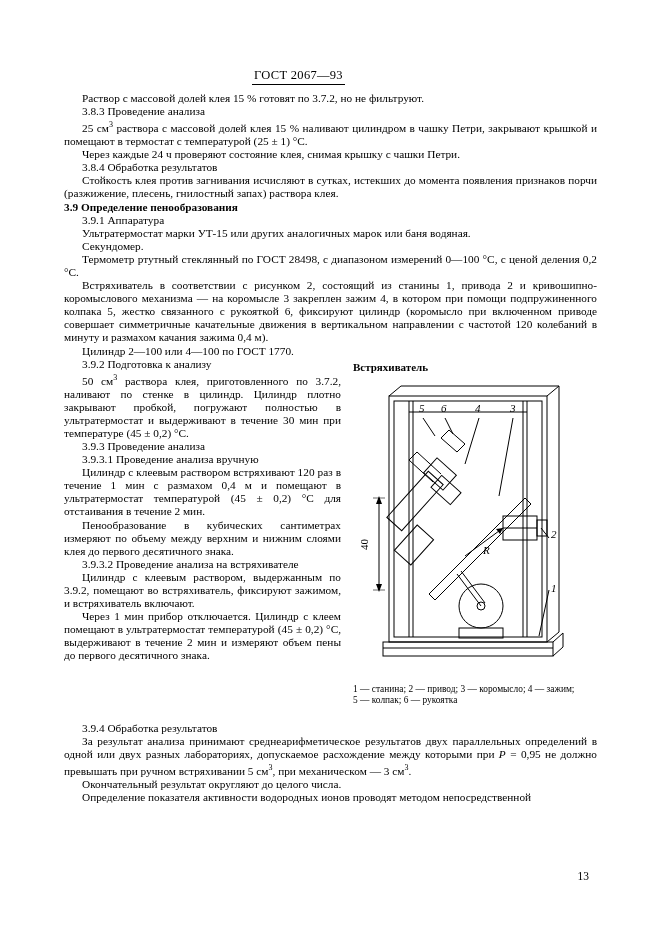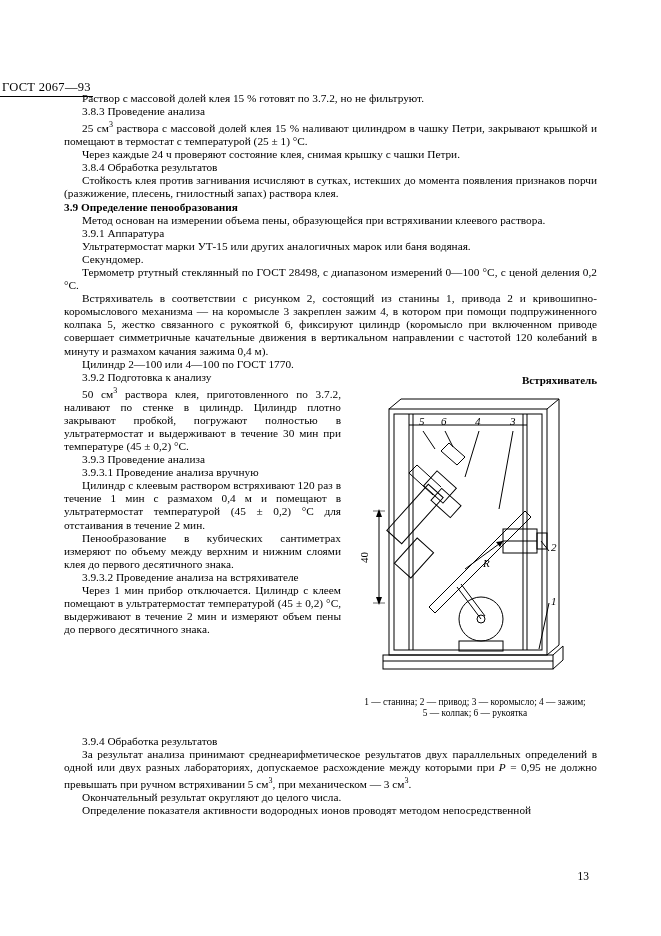--- a/index.html
+++ b/index.html
@@ -18,23 +18,23 @@
   .page {
     position: absolute;
     left: 0; top: 0;
     width: 661px;
     height: 936px;
   }
   
   .header {
     position: absolute;
     left: 0;
-    top: 80px;
+    top: 68px;
     width: 661px;
-    text-align: left;
+    text-align: center;
     padding-right: 64px;
     box-sizing: border-box;
     font-size: 12.5px;
     letter-spacing: 0.3px;
   }
   .header .std {
     border-bottom: 1px solid #000;
     padding: 0 2px 1px 2px;
     display: inline-block;
   }
@@ -56,34 +56,33 @@
   p.noind { text-indent: 0; }
   .bold { font-weight: bold; }
   .sup { font-size: 8px; vertical-align: super; }
   
   .fig {
     float: right;
     width: 244px;
     margin: 3px 0 4px 12px;
   }
   .fig-title {
-    text-align: right;
+    text-align: left;
     font-weight: bold;
     font-size: 11px;
     margin-bottom: 4px;
   }
   .fig-box {
     position: relative;
     width: 244px;
     height: 300px;
   }
   .fig-legend {
     font-size: 9.4px;
     line-height: 11px;
-    text-align: center;
     margin-top: 6px;
   }
   .fig-caption {
     text-align: center;
     font-size: 11px;
     margin-top: 8px;
   }
   .clear { clear: both; }
   .pagenum {
     position: absolute;
@@ -108,21 +107,20 @@
 
     <p>Раствор с массовой долей клея 15 % готовят по 3.7.2, но не фильтруют.</p>
     <p>3.8.3 Проведение анализа</p>
     <p>
       <span>25 см</span><span class="sup">3</span><span> раствора с массовой долей клея 15 % наливают цилиндром в чашку Петри, закрывают крышкой и помещают в термостат с температурой (25 ± 1) °С.</span>
     </p>
     <p>Через каждые 24 ч проверяют состояние клея, снимая крышку с чашки Петри.</p>
     <p>3.8.4 Обработка результатов</p>
     <p>Стойкость клея против загнивания исчисляют в сутках, истекших до момента появления признаков порчи (разжижение, плесень, гнилостный запах) раствора клея.</p>
     <p class="bold noind">3.9 Определение пенообразования</p>
-    <p>Метод основан на измерении объема пены, образующейся при встряхивании клеевого раствора.</p>
     <p>3.9.1 Аппаратура</p>
     <p>Ультратермостат марки УТ-15 или других аналогичных марок или баня водяная.</p>
     <p>Секундомер.</p>
     <p>Термометр ртутный стеклянный по ГОСТ 28498, с диапазоном измерений 0—100 °С, с ценой деления 0,2 °С.</p>
     <p>Встряхиватель в соответствии с рисунком 2, состоящий из станины 1, привода 2 и кривошипно-коромыслового механизма — на коромысле 3 закреплен зажим 4, в котором при помощи подпружиненного колпака 5, жестко связанного с рукояткой 6, фиксируют цилиндр (коромысло при включенном приводе совершает симметричные качательные движения в вертикальном направлении с частотой 120 колебаний в минуту и размахом качания зажима 0,4 м).</p>
     <p>Цилиндр 2—100 или 4—100 по ГОСТ 1770.</p>
 
     <div class="fig">
       <div class="fig-title">Встряхиватель</div>
       <div class="fig-box">
@@ -218,20 +216,21 @@
 
     <p>3.9.2 Подготовка к анализу</p>
     <p>
       <span>50 см</span><span class="sup">3</span><span> раствора клея, приготовленного по 3.7.2, наливают по стенке в цилиндр. Цилиндр плотно закрывают пробкой, погружают полностью в ультратермостат и выдерживают в течение 30 мин при температуре (45 ± 0,2) °С.</span>
     </p>
     <p>3.9.3 Проведение анализа</p>
     <p>3.9.3.1 Проведение анализа вручную</p>
     <p>Цилиндр с клеевым раствором встряхивают 120 раз в течение 1 мин с размахом 0,4 м и помещают в ультратермостат температурой (45 ± 0,2) °С для отстаивания в течение 2 мин.</p>
     <p>Пенообразование в кубических сантиметрах измеряют по объему между верхним и нижним слоями клея до первого десятичного знака.</p>
     <p>3.9.3.2 Проведение анализа на встряхивателе</p>
+    <p>Цилиндр с клеевым раствором, выдержанным по 3.9.2, помещают во встряхиватель, фиксируют зажимом, и встряхиватель включают.</p>
     <p>Через 1 мин прибор отключается. Цилиндр с клеем помещают в ультратермостат температурой (45 ± 0,2) °С, выдерживают в течение 2 мин и измеряют объем пены до первого десятичного знака.</p>
 
     <div class="clear"></div>
 
     <p class="tail">3.9.4 Обработка результатов</p>
     <p>
       <span>За результат анализа принимают среднеарифметическое результатов двух параллельных определений в одной или двух разных лабораториях, допускаемое расхождение между которыми при </span><span style="font-style:italic">Р</span><span> = 0,95 не должно превышать при ручном встряхивании 5 см</span><span class="sup">3</span><span>, при механическом — 3 см</span><span class="sup">3</span><span>.</span>
     </p>
     <p>Окончательный результат округляют до целого числа.</p>
     <p>Определение показателя активности водородных ионов проводят методом непосредственной</p>

